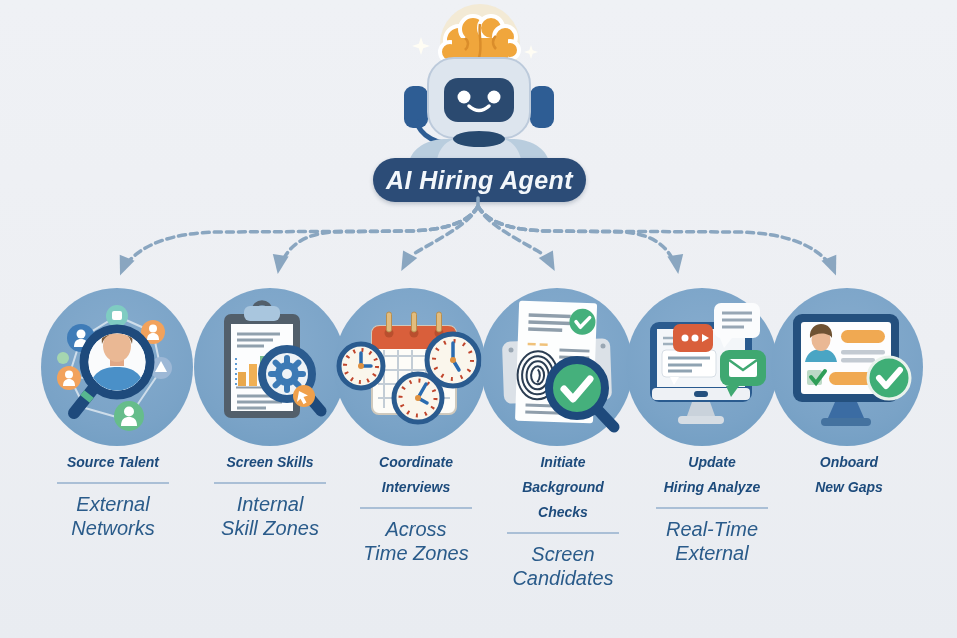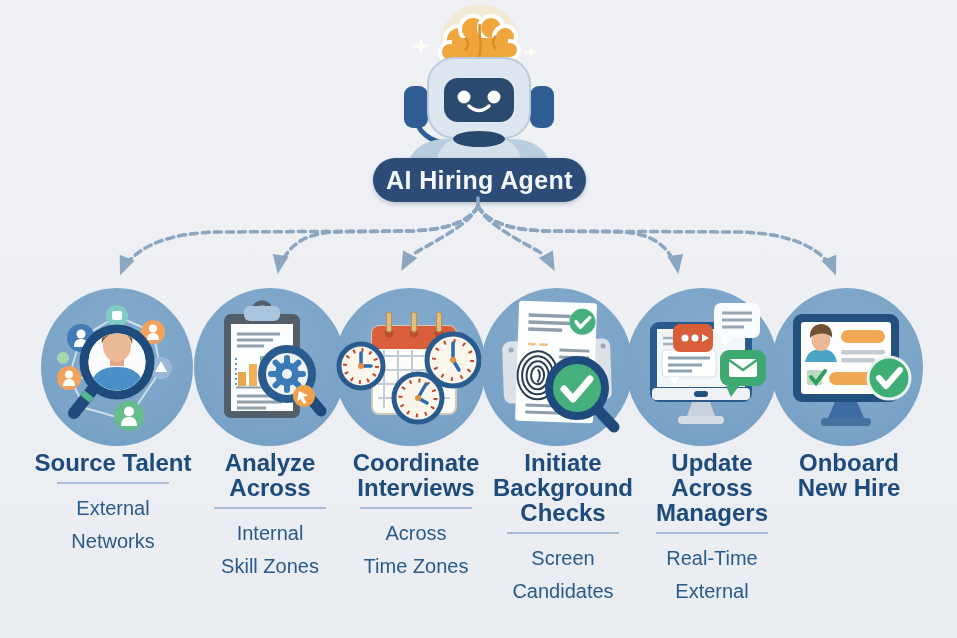--- a/index.html
+++ b/index.html
@@ -3,33 +3,33 @@
 <meta charset="utf-8">
 <style>
   :root{
     --background:#edeff3; --badge:#2c4c77; --badge-text:#f3f7fb;
     --circle:#7aa3c7; --title-text:#1d4b7c; --subtitle-text:#2a5b8a;
     --underline:#aabfd6; --arrow:#8aa6c0;
   }
   *{box-sizing:border-box;margin:0;padding:0}
   body{font-family:"Liberation Sans","DejaVu Sans",sans-serif;background:#dfe2e8}
   .canvas{position:relative;width:957px;height:638px;overflow:hidden;
-    background:linear-gradient(180deg,#eff1f5 0%,var(--background) 55%,#e9ecf1 100%);}
+    background:linear-gradient(180deg,#eff1f5 0%,var(--background) 55%,#e9ecf1 100%);font-style:italic;}
   .abs{position:absolute}
   .badge{left:373px;top:158px;width:213px;height:44px;border-radius:23px;
     background:var(--badge);display:flex;align-items:center;justify-content:center;
     color:var(--badge-text);font-size:25px;font-weight:bold;letter-spacing:.4px;
     box-shadow:0 2px 4px rgba(30,50,80,.25);}
   .task-circle{top:288px;width:152px;height:158px;border-radius:50%;
     background:radial-gradient(circle at 50% 35%, #86acce 0%, var(--circle) 65%, #6f9cc1 100%);}
   .task-circle svg{position:absolute;left:0;top:0}
   .task-label{top:450px;width:170px;text-align:center;color:var(--title-text);}
-  .task-title{font-size:24px;font-weight:bold;line-height:25px;white-space:pre-line}
+  .task-title{font-size:14px;font-weight:bold;line-height:25px;white-space:pre-line}
   .rule{width:112px;height:2px;background:var(--underline);margin:7px auto 8px}
-  .task-subtitle{font-size:20px;line-height:33px;color:var(--subtitle-text);white-space:pre-line}
+  .task-subtitle{font-size:20px;line-height:24px;color:var(--subtitle-text);white-space:pre-line}
 </style>
 </head>
 <body>
 
 <div class="canvas">
 
   <svg class="abs" style="left:350px;top:4px" width="256" height="162" viewBox="350 4 256 162">
     <circle cx="480" cy="44" r="40" fill="#f7e3b6" opacity="0.5"></circle>
 
     <path d="M421,37 l2.2,6.8 6.8,2.2 -6.8,2.2 -2.2,6.8 -2.2,-6.8 -6.8,-2.2 6.8,-2.2 Z" fill="#fffdf4"></path>
@@ -338,21 +338,21 @@
     </svg>
   </div>
 
   <div class="abs task-label" style="left:28px">
     <div class="task-title">Source Talent</div>
     <div class="rule"></div>
     <div class="task-subtitle">External
 Networks</div>
   </div>
   <div class="abs task-label" style="left:185px">
-    <div class="task-title">Analyze Across</div>
+    <div class="task-title">Screen Skills</div>
     <div class="rule"></div>
     <div class="task-subtitle">Internal
 Skill Zones</div>
   </div>
   <div class="abs task-label" style="left:331px">
     <div class="task-title">Coordinate
 Interviews</div>
     <div class="rule"></div>
     <div class="task-subtitle">Across
 Time Zones</div>
@@ -360,23 +360,23 @@
   <div class="abs task-label" style="left:478px">
     <div class="task-title">Initiate
 Background
 Checks</div>
     <div class="rule"></div>
     <div class="task-subtitle">Screen
 Candidates</div>
   </div>
   <div class="abs task-label" style="left:627px">
     <div class="task-title">Update
-Across Managers</div>
+Hiring Analyze</div>
     <div class="rule"></div>
     <div class="task-subtitle">Real-Time
 External</div>
   </div>
   <div class="abs task-label" style="left:764px">
     <div class="task-title">Onboard
-New Hire</div>
+New Gaps</div>
   </div>
 
 </div>
 
 </body></html>

